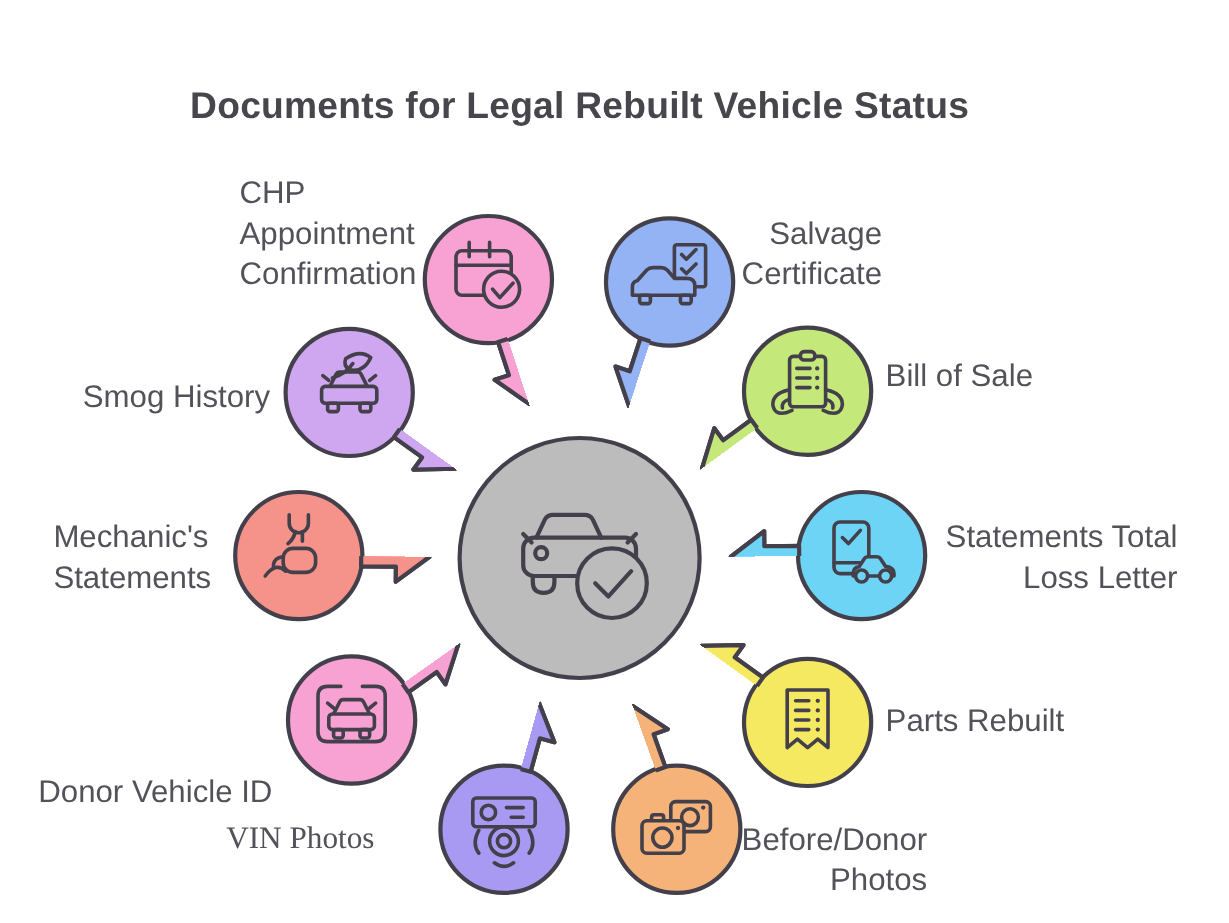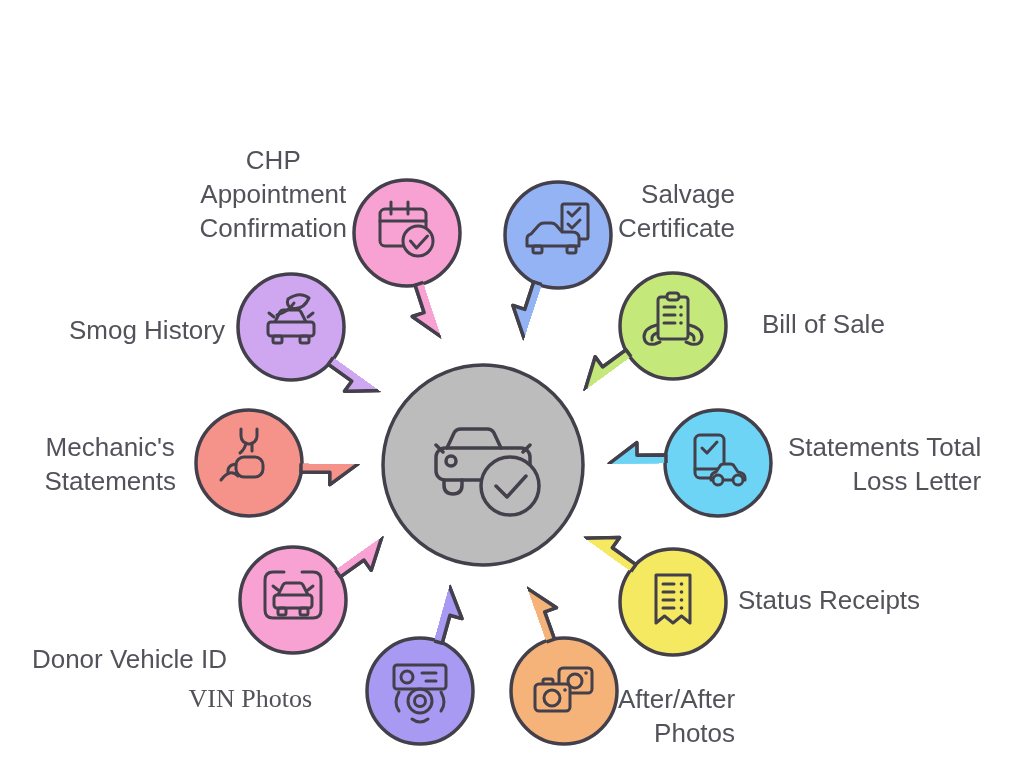--- a/index.html
+++ b/index.html
@@ -9,27 +9,28 @@
   }
   #diagram-svg { position:absolute; left:0; top:0; }
   .title {
     position:absolute; top:70px; left:0; width:966px; text-align:center;
     font-size:31px; font-weight:bold; color:#46464c; letter-spacing:.2px;
   }
   .label {
     position:absolute; font-size:26px; line-height:34px; color:#52525a;
     white-space:pre-line;
   }
-  .label.right { text-align:center; }
+  .label.right { text-align:left; }
   .label.left  { text-align:right; }
 </style>
 </head>
 <body>
 
 <div id="stage">
+  <div class="title">Documents for Legal Rebuilt Vehicle Status</div>
   <svg id="diagram-svg" width="1024" height="769" viewBox="0 0 1024 769">
       <defs>
         <mask id="m0" maskUnits="userSpaceOnUse" x="0" y="0" width="1024" height="769">
           <rect x="0" y="0" width="1024" height="769" fill="#fff"></rect>
           <circle cx="407" cy="233" r="51" fill="#000"></circle>
         </mask>
         <mask id="m1" maskUnits="userSpaceOnUse" x="0" y="0" width="1024" height="769">
           <rect x="0" y="0" width="1024" height="769" fill="#fff"></rect>
           <circle cx="558" cy="235" r="51" fill="#000"></circle>
         </mask>
@@ -209,25 +210,25 @@
           <path d="M13,21 l11,11 l19,-21"></path>
         </g>
       </g>
     </svg>
   <div id="labels">
       <div class="label right" style="right: 677px; top: 143px;">CHP
 Appointment
 Confirmation</div>
       <div class="label left" style="left: 618px; top: 177px;">Salvage
 Certificate</div>
-      <div class="label left" style="left: 738px; top: 307px; margin-left: 24px;">Bill of Sale</div>
+      <div class="label left" style="left: 738px; top: 296px;">Bill of Sale</div>
       <div class="label left" style="left: 788px; top: 430px;">Statements Total
 Loss Letter</div>
-      <div class="label left" style="left: 738px; top: 583px;">Status Receipts</div>
-      <div class="label left" style="left: 618px; top: 682px;">After/After
+      <div class="label left" style="left: 738px; top: 583px;">Parts Rebuilt</div>
+      <div class="label left" style="left: 618px; top: 682px;">Before/Donor
 Photos</div>
       <div class="label right" style="right: 712px; top: 682px; font-family: Liberation Serif, serif;">VIN Photos</div>
       <div class="label right" style="right: 797px; top: 615px; margin-top: 27px;">Donor Vehicle ID</div>
       <div class="label right" style="right: 848px; top: 430px; margin-left: 40px;">Mechanic's
 Statements</div>
       <div class="label right" style="right: 799px; top: 313px;">Smog History</div>
     </div>
 </div>
 
 </body></html>

